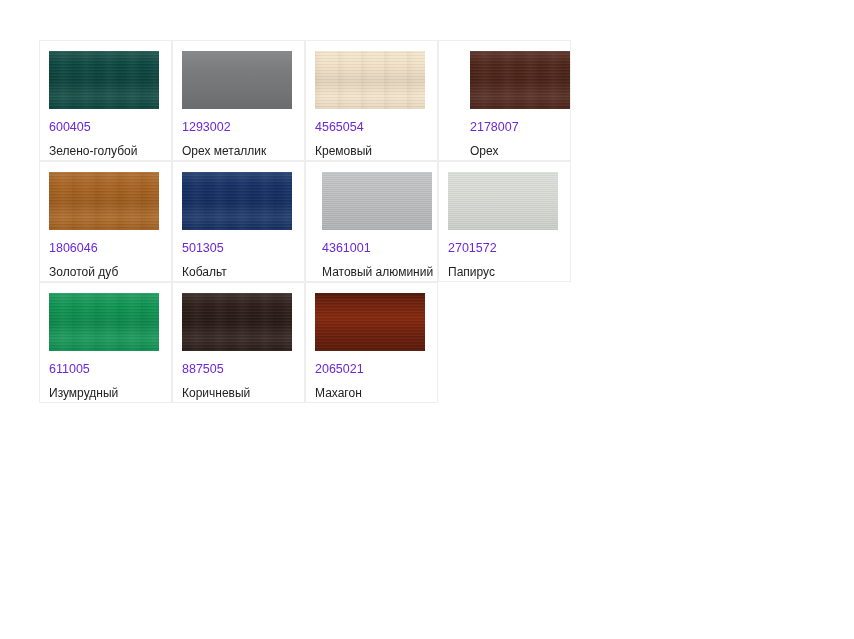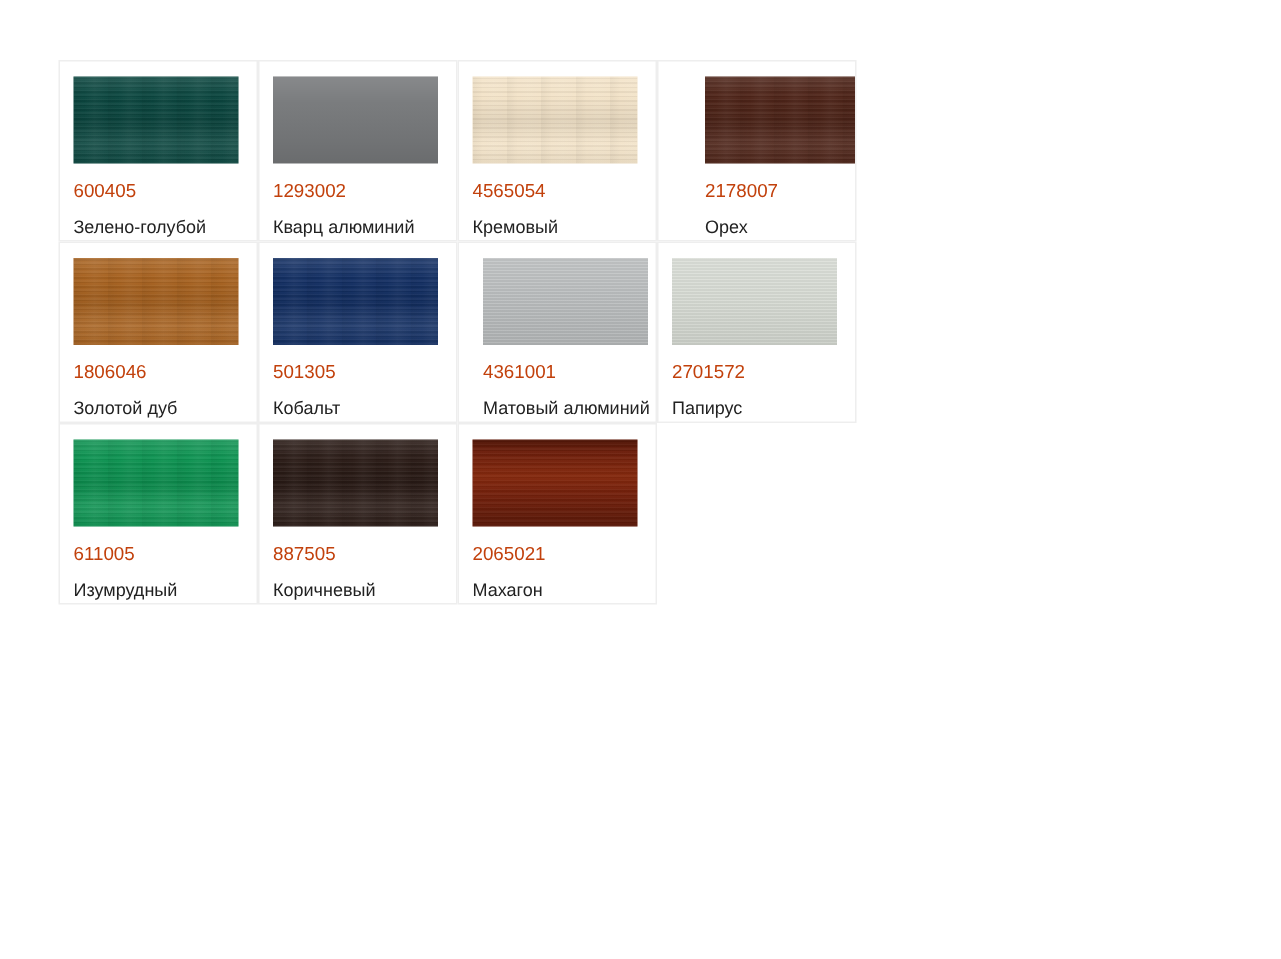--- a/index.html
+++ b/index.html
@@ -109,21 +109,21 @@
       rgba(0,0,0,0.05) 14%,
       rgba(190,70,20,0.22) 42%,
       rgba(120,35,10,0.10) 62%,
       rgba(0,0,0,0.22) 100%);
   }
 
   .swatch-code {
     margin-top: 11px;
     font-size: 12.5px;
     line-height: 15px;
-    color: #c2410c;
+    color: #6d28d9;
     white-space: nowrap;
   }
   .swatch-name {
     margin-top: 9px;
     font-size: 12px;
     line-height: 15px;
     color: #222222;
     white-space: nowrap;
   }
 </style>
@@ -137,21 +137,21 @@
         <div class="sheen"></div>
       </div>
       <div class="swatch-code">600405</div>
       <div class="swatch-name">Зелено-голубой</div>
     </div>
     <div class="swatch-card" style="border-color: rgb(238, 238, 238);">
       <div class="swatch-chip tex-metal" style="background-color: rgb(118, 120, 122);">
         <div class="sheen"></div>
       </div>
       <div class="swatch-code">1293002</div>
-      <div class="swatch-name">Кварц алюминий</div>
+      <div class="swatch-name">Орех металлик</div>
     </div>
     <div class="swatch-card" style="border-color: rgb(238, 238, 238);">
       <div class="swatch-chip tex-wood" style="background-color: rgb(243, 227, 200);">
         <div class="grain"></div>
         <div class="sheen"></div>
       </div>
       <div class="swatch-code">4565054</div>
       <div class="swatch-name">Кремовый</div>
     </div>
     <div class="swatch-card" style="border-color: rgb(238, 238, 238); padding-left: 31px;">

